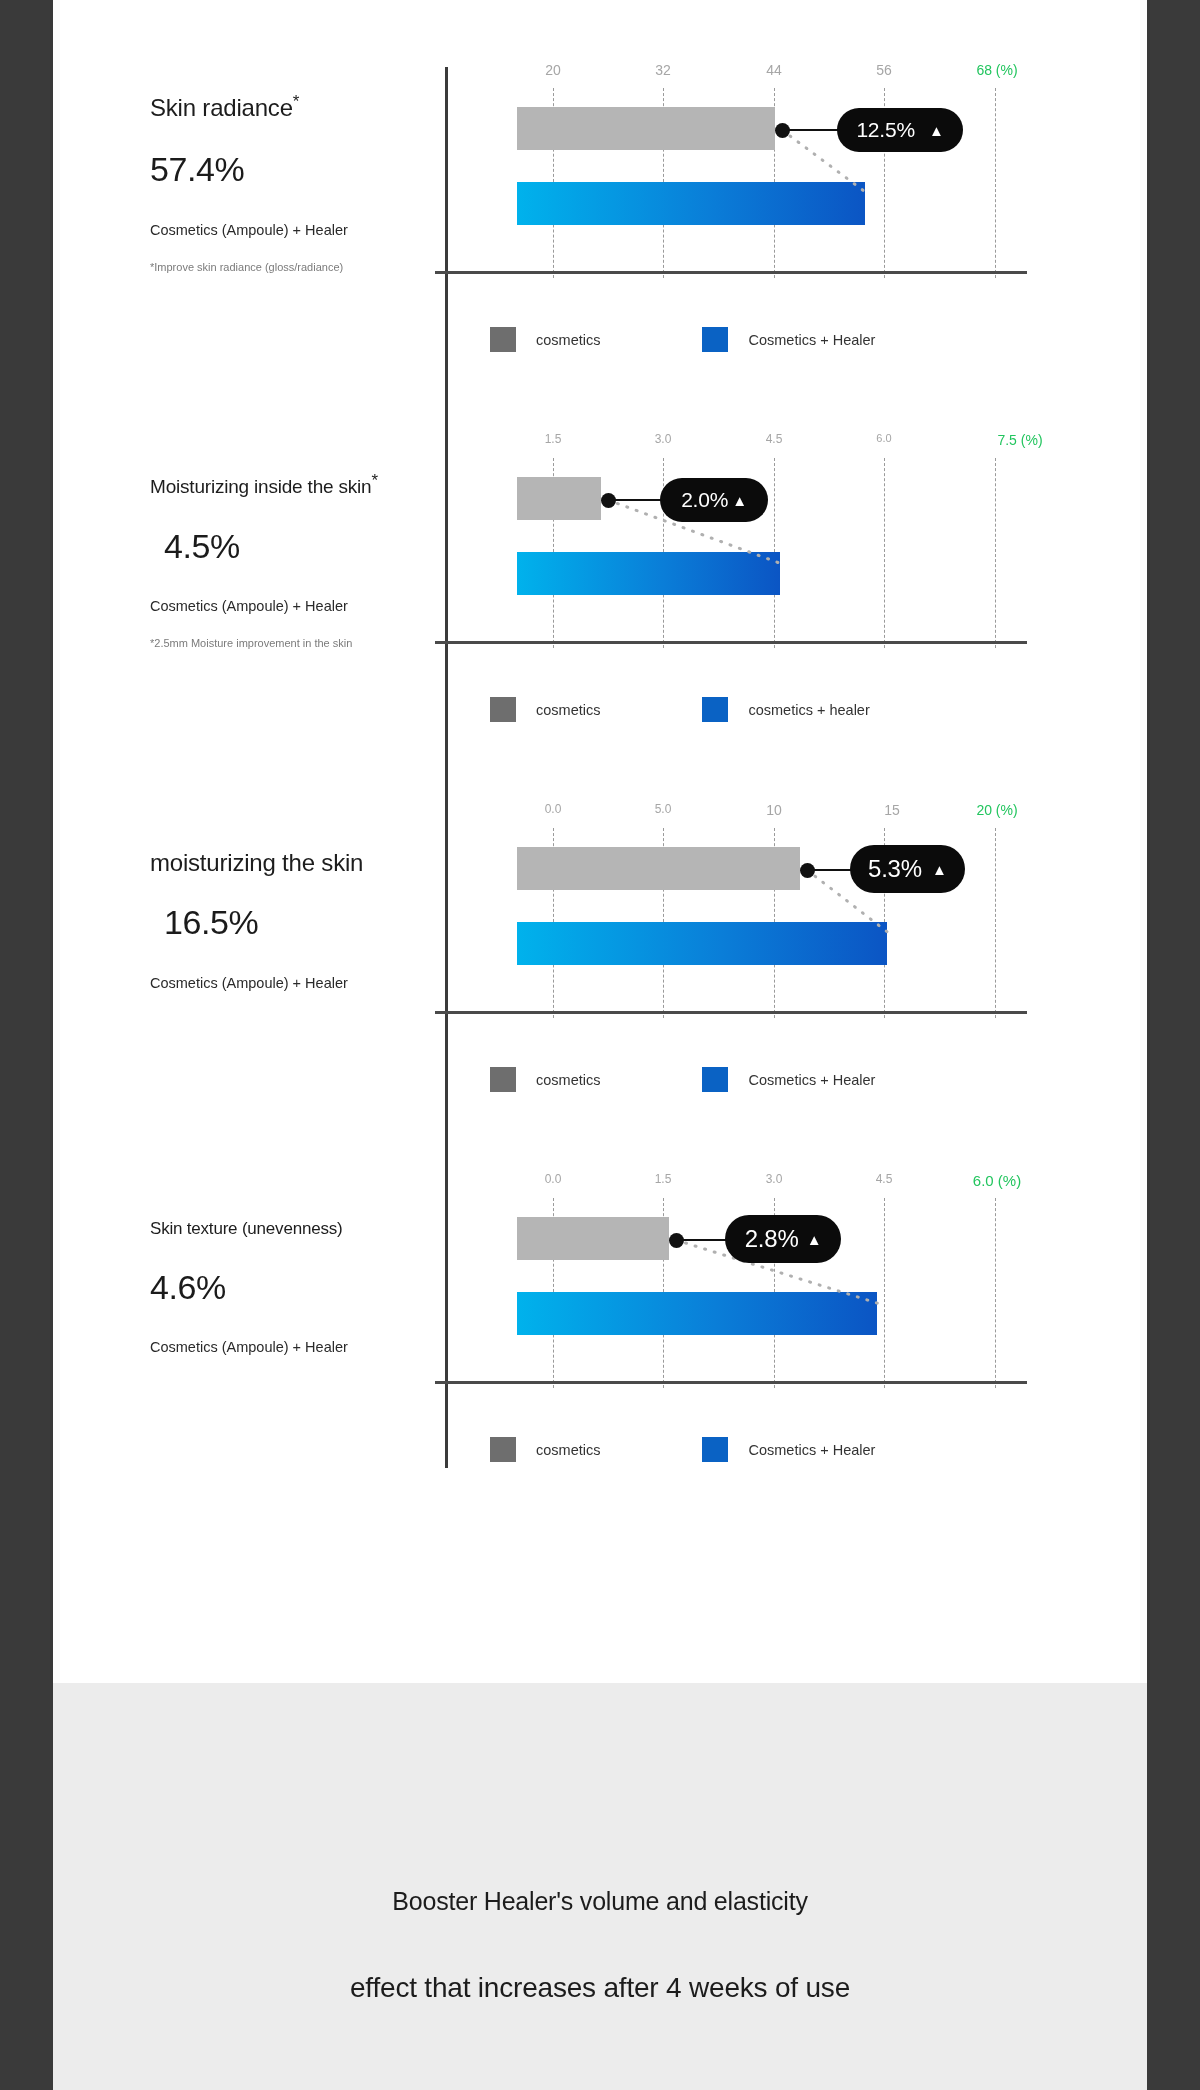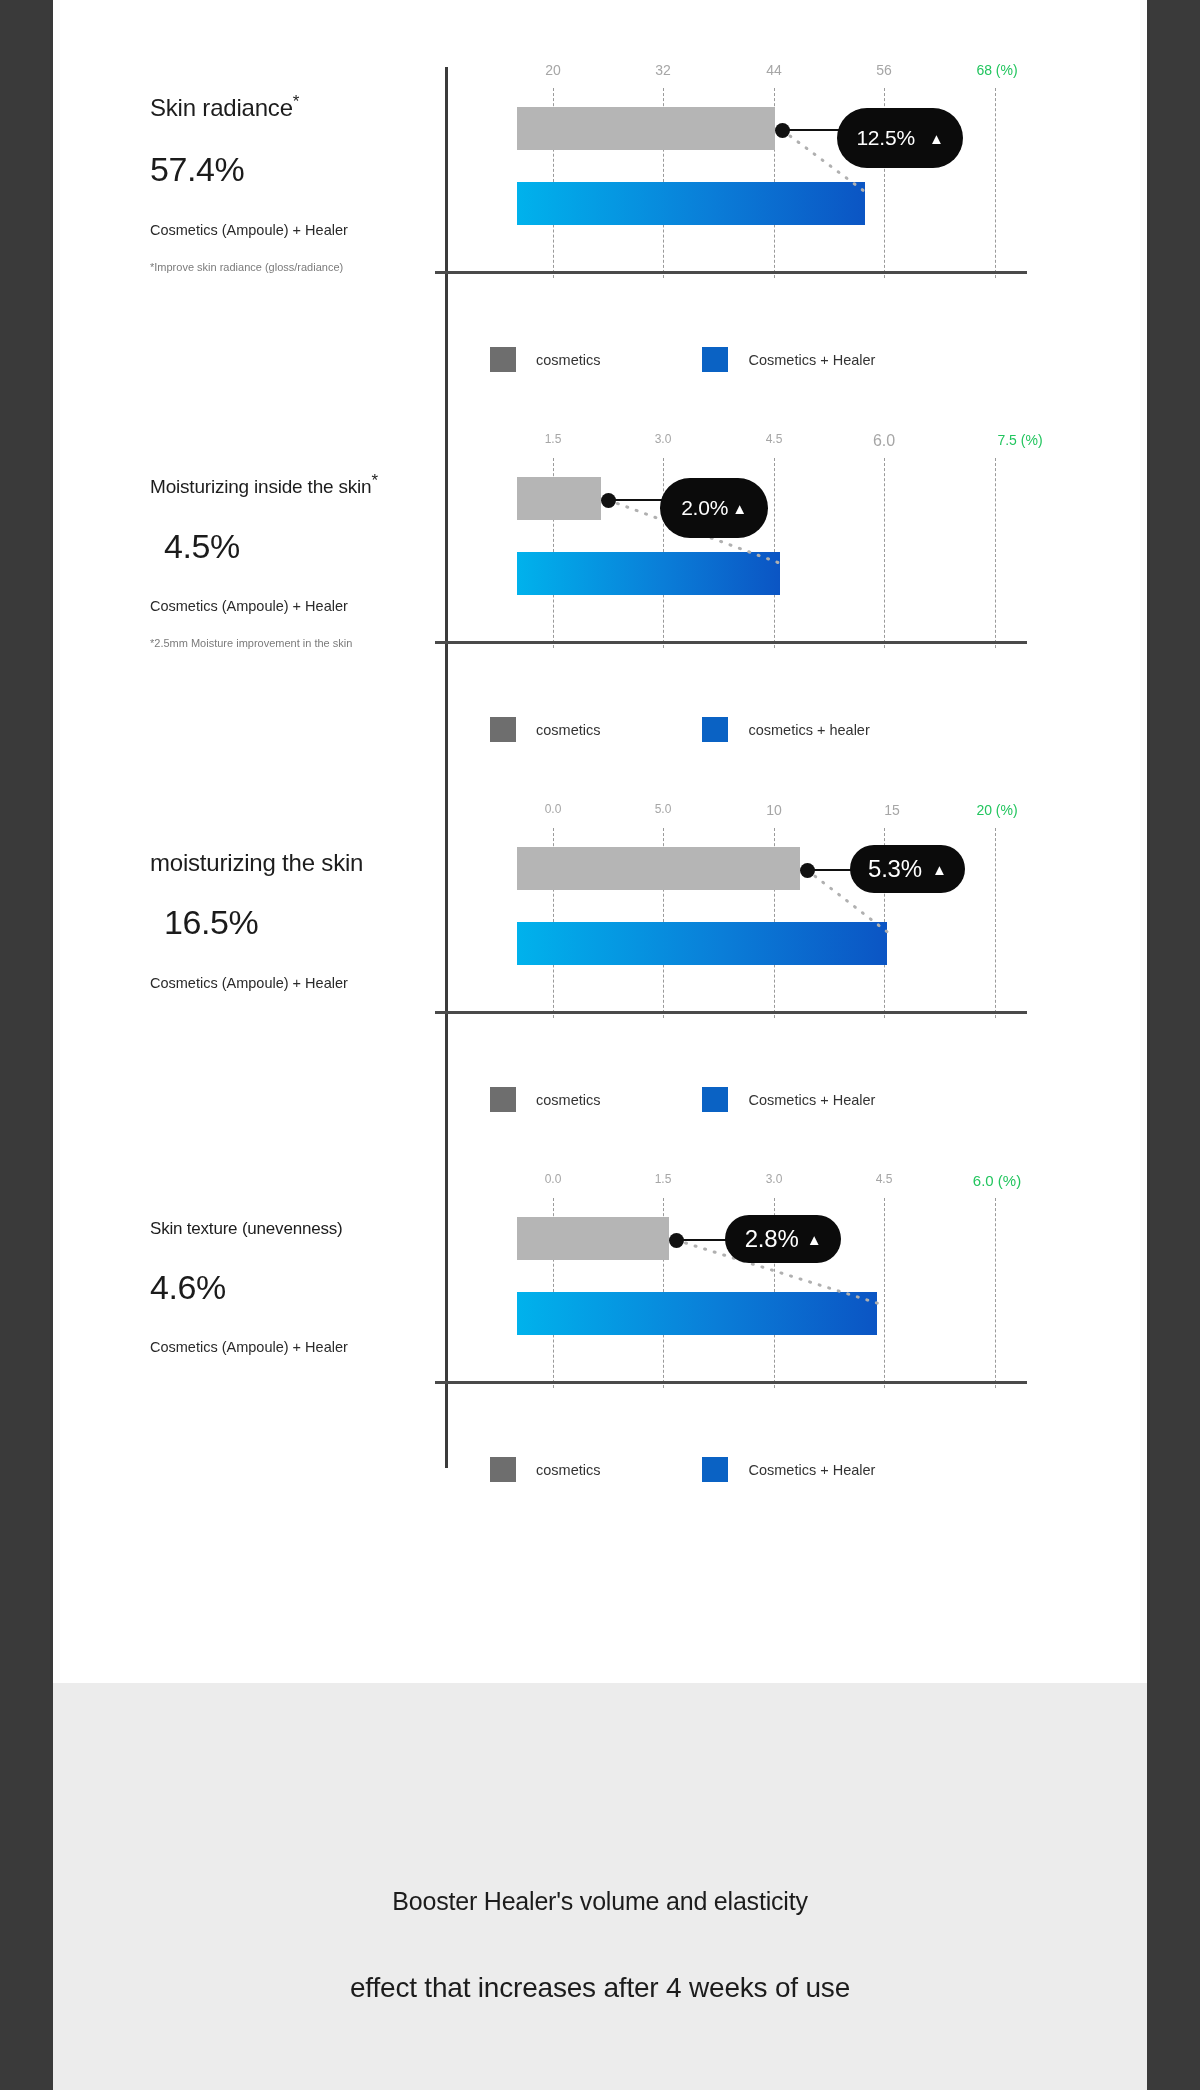--- a/index.html
+++ b/index.html
@@ -142,41 +142,41 @@
   .badge {
     position: absolute;
     display: flex;
     align-items: center;
     justify-content: center;
     gap: 4px;
     background: #0b0b0b;
     color: #fff;
     border-radius: 30px;
     padding: 0 18px;
-    height: 60px;
+    height: 44px;
     font-size: 21px;
     white-space: nowrap;
     letter-spacing: -0.2px;
   }
   .badge .arrow { font-size: 15px; line-height: 1; }
   .dotline {
     position: absolute;
     overflow: visible;
   }
 
   
   .legend {
     position: absolute;
     left: 490px;
     display: flex;
     align-items: center;
     font-size: 14.5px;
     color: #333;
   }
-  .legend .item { display: flex; align-items: center; margin-top: 20px; }
+  .legend .item { display: flex; align-items: center; }
   .swatch {
     width: 26px; height: 25px;
     margin-right: 20px;
     display: inline-block;
   }
   .sw-gray { background: #6e6e6e; }
   .sw-blue { background: #0a62c4; }
 
   
   .bottom-line1 {
@@ -270,21 +270,21 @@
       <div class="metric-value" style="margin-top:30px;margin-left:14px">4.5%</div>
       <div class="metric-sub" style="margin-top:33px">Cosmetics (Ampoule) + Healer</div>
       <div class="metric-foot" style="margin-top:23px">*2.5mm Moisture improvement in the skin</div>
     </div>
 
     <div class="chart" style="top:62px">
       <div class="plot">
         <div class="tick-label" style="left:63px;font-size:12px">1.5</div>
         <div class="tick-label" style="left:173px;font-size:12px">3.0</div>
         <div class="tick-label" style="left:284px;font-size:12px">4.5</div>
-        <div class="tick-label" style="left:394px;font-size:16px">6.0</div>
+        <div class="tick-label" style="left:394px;font-size:11px">6.0</div>
         <div class="tick-label last" style="left:530px;font-size:14px">7.5 (%)</div>
 
         <div class="gridline" style="left:63px"></div>
         <div class="gridline" style="left:173px"></div>
         <div class="gridline" style="left:284px"></div>
         <div class="gridline" style="left:394px"></div>
         <div class="gridline" style="left:505px"></div>
 
         <div class="bar bar-gray" style="top:45px;width:84px"></div>
         <div class="bar bar-blue" style="top:120px;width:263px"></div>

